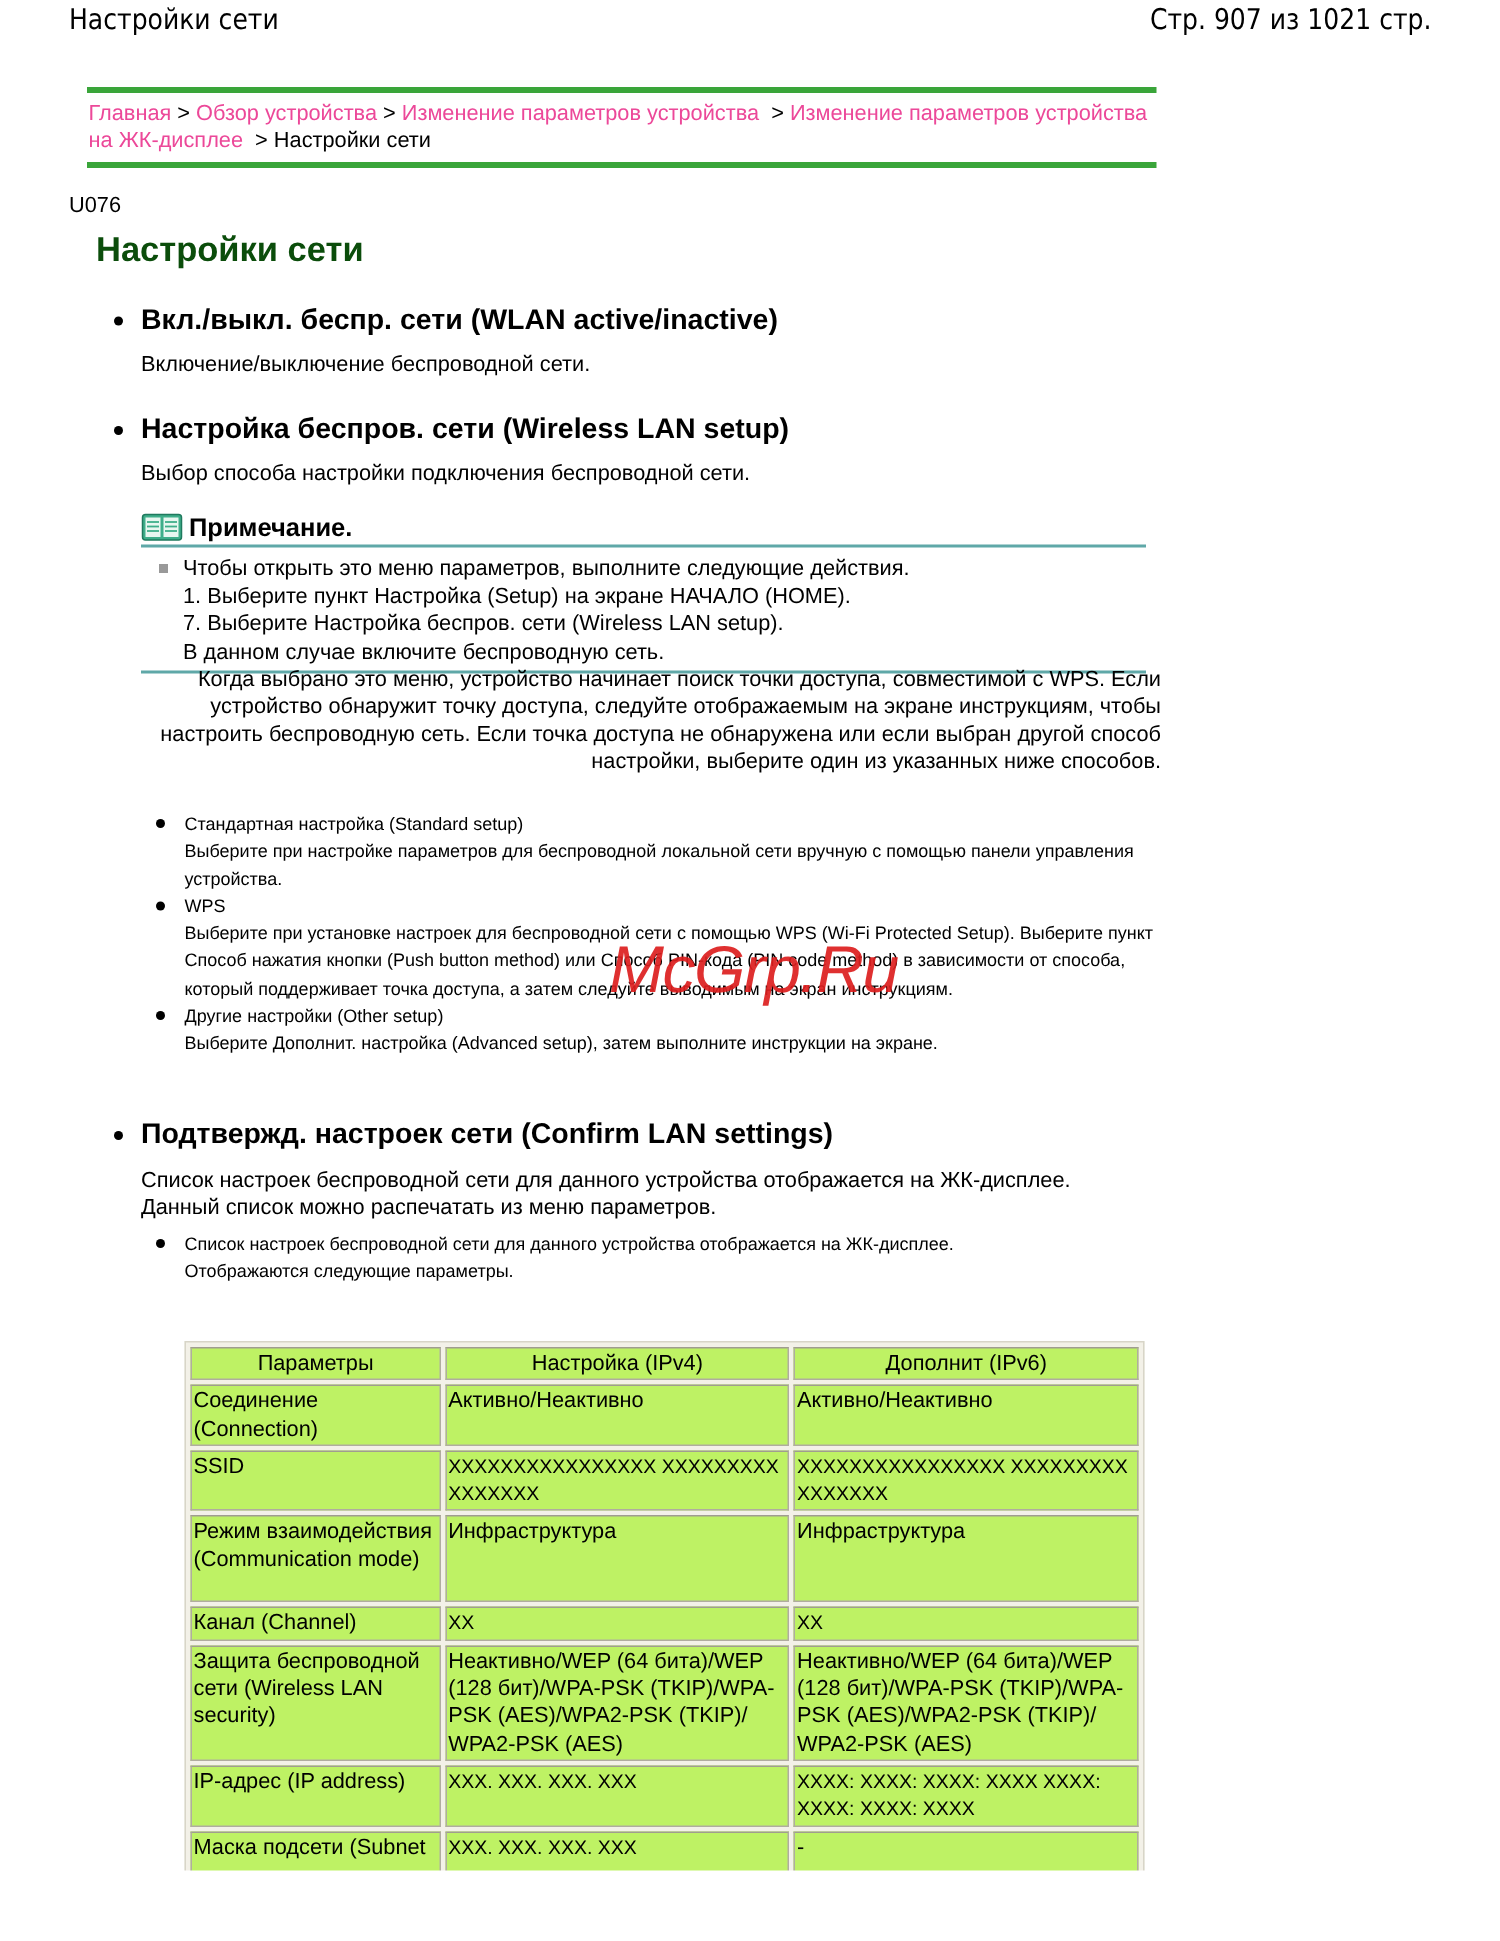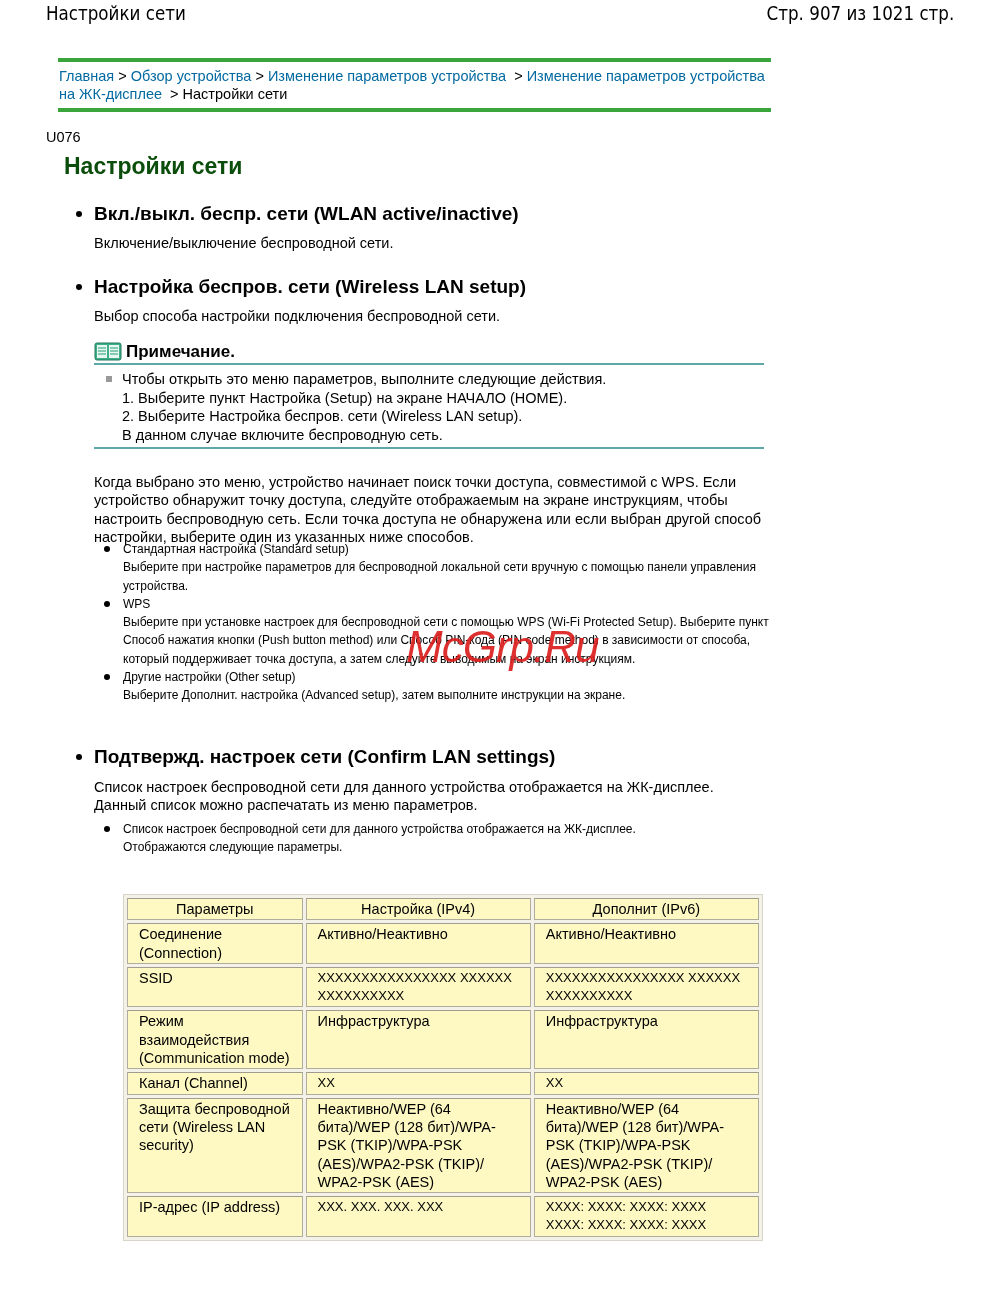--- a/index.html
+++ b/index.html
@@ -3,21 +3,21 @@
 <meta charset="utf-8">
 <style>
   html, body { margin: 0; padding: 0; background: #fff; }
   body { width: 1000px; height: 1294px; position: relative; overflow: hidden;
          font-family: "Liberation Sans", sans-serif; color: #000; }
   .topbar { position: absolute; top: 0; left: 0; width: 1000px; height: 30px; }
   .top-title { position: absolute; left: 46px; top: 2px; font-family: "DejaVu Sans", sans-serif; font-size: 19px; transform: scaleX(0.88); transform-origin: left top; }
   .top-page { position: absolute; right: 46px; top: 2px; font-family: "DejaVu Sans", sans-serif; font-size: 19px; transform: scaleX(0.88); transform-origin: right top; }
 
   .crumbbox { position: absolute; left: 58px; top: 58px; width: 712px; border-top: 4px solid #3aa53a; border-bottom: 4px solid #3aa53a; padding: 5px 0 5px 1px; font-size: 14.5px; line-height: 18px; }
-  .crumbbox a { color: #0369a1; text-decoration: none; }
+  .crumbbox a { color: #ec4899; text-decoration: none; }
   .crumbbox .sep { color: #000; }
 
   .docid { position: absolute; left: 46px; top: 129px; font-size: 14.5px; }
   h1 { position: absolute; left: 64px; top: 153px; margin: 0; font-size: 23px; font-weight: bold; color: #0b4d0b; }
 
   .sec { position: absolute; left: 76px; width: 700px; }
   .sec h2 { margin: 0; font-size: 19px; font-weight: bold; display: flex; align-items: center; }
   .sec h2 .dot { display: inline-block; width: 6px; height: 6px; border-radius: 50%; background: #000; margin-right: 12px; }
   .para { position: absolute; left: 94px; width: 680px; font-size: 14.5px; line-height: 18.3px; }
 
@@ -28,21 +28,21 @@
   .note-body { font-size: 14.5px; line-height: 18.5px; padding: 5px 0 3px 12px; border-bottom: 2px solid #5fa8a8; }
   .note-body .row { display: flex; }
   .note-body .sq { width: 6px; height: 6px; background: #999; margin: 6px 10px 0 0; flex: none; }
   .note-body .ind { padding-left: 16px; }
 
   .blist { position: absolute; left: 104px; width: 670px; font-size: 12px; line-height: 18.3px; }
   .bitem { position: relative; padding-left: 19px; }
   .bitem .bd { position: absolute; left: 0; top: 6px; width: 6px; height: 6px; border-radius: 50%; background: #000; }
 
   table.params { position: absolute; left: 123px; top: 894px; width: 640px; border-collapse: separate; border-spacing: 3px; background: #f3f1e8; border: 1px solid #d8d5c8; font-size: 14.5px; line-height: 18.3px; }
-  table.params td, table.params th { background: #fef9c3; border: 1px solid #b0ad9f; border-top-color: #a09d90; vertical-align: top; padding: 1px 11px; text-align: left; font-weight: normal; }
+  table.params td, table.params th { background: #bef264; border: 1px solid #b0ad9f; border-top-color: #a09d90; vertical-align: top; padding: 1px 1px; text-align: left; font-weight: normal; }
   table.params th { text-align: center; }
   .col1 { width: 163px; } .col2 { width: 226px; } .col3 { width: 226px; }
   .clip { white-space: nowrap; overflow: hidden; }
 
   .watermark { position: absolute; left: 406px; top: 622px; font-size: 44px; color: rgba(220,30,30,0.92); font-style: italic; letter-spacing: -1px; pointer-events: none; }
   .bottomcut { position: absolute; left: 0; top: 1247px; width: 1000px; height: 47px; background: #fff; }
 </style>
 </head>
 <body>
 
@@ -100,26 +100,26 @@
       </svg>
     </span>
     <span class="note-title">Примечание.</span>
   </div>
   <div class="note-body">
     <div class="row">
         <span class="sq"></span>
         <span>Чтобы открыть это меню параметров, выполните следующие действия.</span>
       </div>
     <div class="ind">1. Выберите пункт Настройка (Setup) на экране НАЧАЛО (HOME).</div>
-    <div class="ind">2. Выберите Настройка беспров. сети (Wireless LAN setup).</div>
+    <div class="ind">7. Выберите Настройка беспров. сети (Wireless LAN setup).</div>
     <div class="ind">В данном случае включите беспроводную сеть.</div>
   </div>
 </div>
 
-<div class="para" style="top:473px;">Когда выбрано это меню, устройство начинает поиск точки доступа, совместимой с WPS. Если устройство обнаружит точку доступа, следуйте отображаемым на экране инструкциям, чтобы настроить беспроводную сеть. Если точка доступа не обнаружена или если выбран другой способ настройки, выберите один из указанных ниже способов.</div>
+<div class="para" style="top:444px;text-align:right;">Когда выбрано это меню, устройство начинает поиск точки доступа, совместимой с WPS. Если устройство обнаружит точку доступа, следуйте отображаемым на экране инструкциям, чтобы настроить беспроводную сеть. Если точка доступа не обнаружена или если выбран другой способ настройки, выберите один из указанных ниже способов.</div>
 
 <div class="blist" style="top:540px;">
   <div class="bitem">
     <span class="bd"></span>
     <div>Стандартная настройка (Standard setup)</div>
     <div>Выберите при настройке параметров для беспроводной локальной сети вручную с помощью панели управления устройства.</div>
   </div>
   <div class="bitem">
     <span class="bd"></span>
     <div>WPS</div>
@@ -180,18 +180,23 @@
     <tr>
       <td>Защита беспроводной сети (Wireless LAN security)</td>
       <td>Неактивно/WEP (64 бита)/WEP (128 бит)/WPA-PSK (TKIP)/WPA-PSK (AES)/WPA2-PSK (TKIP)/ WPA2-PSK (AES)</td>
       <td>Неактивно/WEP (64 бита)/WEP (128 бит)/WPA-PSK (TKIP)/WPA-PSK (AES)/WPA2-PSK (TKIP)/ WPA2-PSK (AES)</td>
     </tr>
     <tr style="height:40px;">
       <td>IP-адрес (IP address)</td>
       <td style="font-size:13px;">XXX. XXX. XXX. XXX</td>
       <td style="font-size:13px; max-width:160px;">XXXX: XXXX: XXXX: XXXX XXXX: XXXX: XXXX: XXXX</td>
     </tr>
+    <tr style="height:40px;">
+      <td>Маска подсети (Subnet</td>
+      <td style="font-size:13px;">XXX. XXX. XXX. XXX</td>
+      <td>-</td>
+    </tr>
   </tbody>
 </table>
 
 <div class="bottomcut"></div>
 
 <div class="watermark">McGrp.Ru</div>
 
 </body></html>

